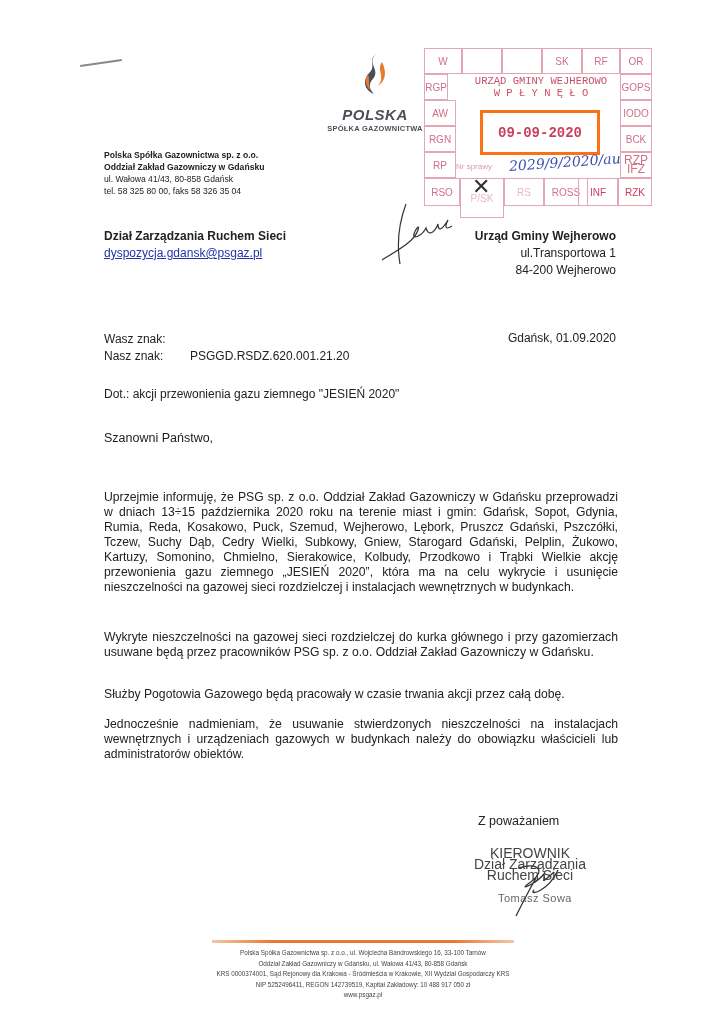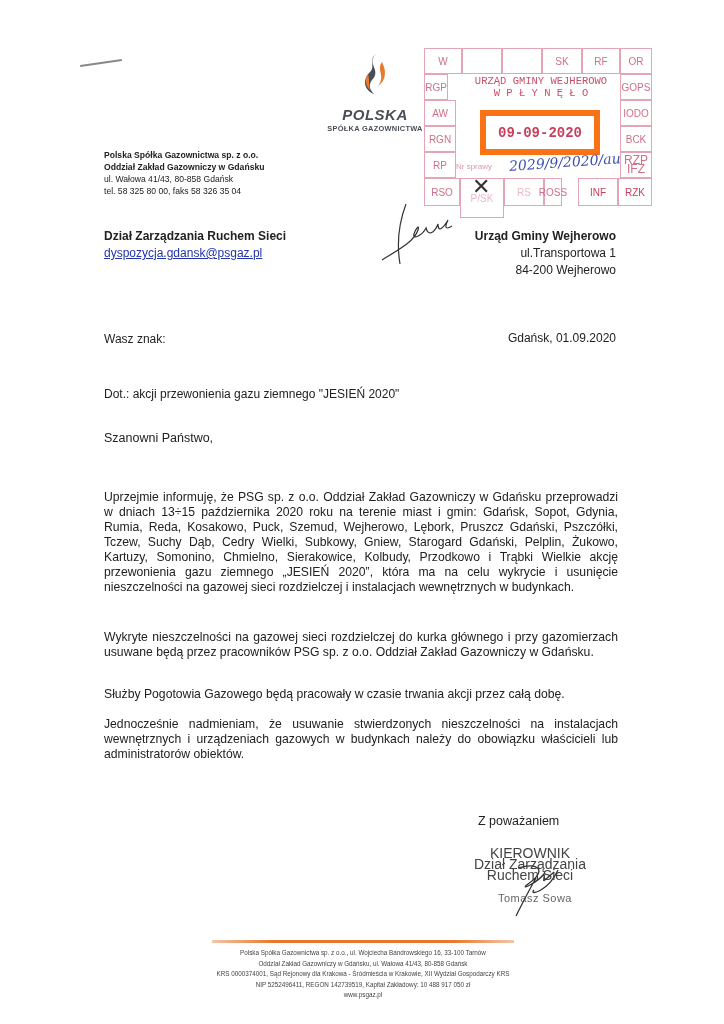--- a/index.html
+++ b/index.html
@@ -10,21 +10,21 @@
 
     .logo { left: 320px; top: 52px; width: 110px; text-align: center; }
     .logo svg { display: block; margin: 0 auto; }
     .logo .brand { font-weight: bold; font-style: italic; font-size: 15px; color: #4a4f57; letter-spacing: 0.5px; margin-top: 10px; }
     .logo .brand-sub { font-weight: bold; font-size: 7.4px; color: #4a4f57; letter-spacing: 0.3px; margin-top: 1px; }
 
     
     .stamp { left: 424px; top: 48px; width: 228px; height: 158px; color: #c9506a; font-size: 10px; }
     .stamp .cell { position: absolute; border: 1px solid #e4a6b4; display:flex; align-items:center; justify-content:center; box-sizing: border-box; color:#d07088; }
     .stamp .office { position:absolute; left: 38px; top: 27px; width: 158px; text-align:center; font-family: "Liberation Mono", monospace; font-size: 10.5px; line-height: 12px; color:#c9506a; }
-    .stamp .datebox { position:absolute; left: 56px; top: 62px; width: 120px; height: 45px; border:6px solid #f97316; box-sizing:border-box; display:flex; align-items:center; justify-content:center; font-family: "Liberation Mono", monospace; font-size: 14px; color: #c9405e; font-weight: bold; }
+    .stamp .datebox { position:absolute; left: 56px; top: 62px; width: 120px; height: 45px; border:3px solid #f97316; box-sizing:border-box; display:flex; align-items:center; justify-content:center; font-family: "Liberation Mono", monospace; font-size: 14px; color: #c9405e; font-weight: bold; }
     .stamp .nrsprawy { position:absolute; left: 32px; top: 114px; font-size: 8px; color:#d99aaa; }
     .stamp .handnum { position:absolute; left: 85px; top: 106px; font-family: "DejaVu Serif", serif; font-style: italic; font-size: 14px; color: #3b4fb0; transform: rotate(-4deg); }
     .stamp .xmark { position:absolute; left: 48px; top: 128px; font-size: 22px; color:#333; line-height: 1; }
 
     .sender { left: 104px; top: 149px; font-size: 8.6px; line-height: 12px; color:#222; }
     .sender .b { font-weight: bold; }
 
     .dept { left: 104px; top: 228px; font-size: 12px; line-height: 17px; }
     .dept .b { font-weight: bold; }
     .dept a { color: #2233aa; text-decoration: underline; }
@@ -85,21 +85,21 @@
   <div class="cell" style="left:0;top:104px;width:32px;height:26px;">RP</div>
 
   <div class="cell" style="left:196px;top:26px;width:32px;height:26px;">GOPS</div>
   <div class="cell" style="left:196px;top:52px;width:32px;height:26px;">IODO</div>
   <div class="cell" style="left:196px;top:78px;width:32px;height:26px;">BCK</div>
   <div class="cell" style="left:196px;top:104px;width:32px;height:26px;font-size:12px;line-height:9px;text-align:center;">RZP IFZ</div>
 
   <div class="cell" style="left:0;top:130px;width:36px;height:28px;">RSO</div>
   <div class="cell" style="left:36px;top:130px;width:44px;height:40px;color:#eab8c4;">P/SK</div>
   <div class="cell" style="left:80px;top:130px;width:40px;height:28px;color:#eab8c4;">RS</div>
-  <div class="cell" style="left:120px;top:130px;width:18px;height:28px;">ROSS</div>
+  <div class="cell" style="left:120px;top:130px;width:44px;height:28px;">ROSS</div>
   <div class="cell" style="left:154px;top:130px;width:40px;height:28px;color:#c9405e;">INF</div>
   <div class="cell" style="left:194px;top:130px;width:34px;height:28px;color:#c9405e;">RZK</div>
 
   <div class="office">
     <div>URZĄD GMINY WEJHEROWO</div>
     <div>W P Ł Y N Ę Ł O</div>
   </div>
   <div class="datebox">09-09-2020</div>
   <div class="nrsprawy">Nr sprawy</div>
   <div class="handnum">2029/9/2020/au</div>
@@ -123,20 +123,21 @@
 </svg>
 
 <div class="abs recipient">
   <div class="b">Urząd Gminy Wejherowo</div>
   <div>ul.Transportowa 1</div>
   <div>84-200 Wejherowo</div>
 </div>
 
 <div class="abs refs">
   <div><span class="lbl">Wasz znak:</span><span></span></div>
+  <div><span class="lbl">Nasz znak:</span><span>PSGGD.RSDZ.620.001.21.20</span></div>
 </div>
 <div class="abs date">Gdańsk, 01.09.2020</div>
 
 <div class="abs subject">Dot.: akcji przewonienia gazu ziemnego "JESIEŃ 2020"</div>
 <div class="abs greeting">Szanowni Państwo,</div>
 
 <div class="abs body p1">Uprzejmie informuję, że PSG sp. z o.o. Oddział Zakład Gazowniczy w Gdańsku przeprowadzi w dniach 13÷15 października 2020 roku na terenie miast i gmin: Gdańsk, Sopot, Gdynia, Rumia, Reda, Kosakowo, Puck, Szemud, Wejherowo, Lębork, Pruszcz Gdański, Pszczółki, Tczew, Suchy Dąb, Cedry Wielki, Subkowy, Gniew, Starogard Gdański, Pelplin, Żukowo, Kartuzy, Somonino, Chmielno, Sierakowice, Kolbudy, Przodkowo i Trąbki Wielkie akcję przewonienia gazu ziemnego „JESIEŃ 2020”, która ma na celu wykrycie i usunięcie nieszczelności na gazowej sieci rozdzielczej i instalacjach wewnętrznych w budynkach.</div>
 <div class="abs body p2">Wykryte nieszczelności na gazowej sieci rozdzielczej do kurka głównego i przy gazomierzach usuwane będą przez pracowników PSG sp. z o.o. Oddział Zakład Gazowniczy w Gdańsku.</div>
 <div class="abs body p3">Służby Pogotowia Gazowego będą pracowały w czasie trwania akcji przez całą dobę.</div>
 <div class="abs body p4">Jednocześnie nadmieniam, że usuwanie stwierdzonych nieszczelności na instalacjach wewnętrznych i urządzeniach gazowych w budynkach należy do obowiązku właścicieli lub administratorów obiektów.</div>

